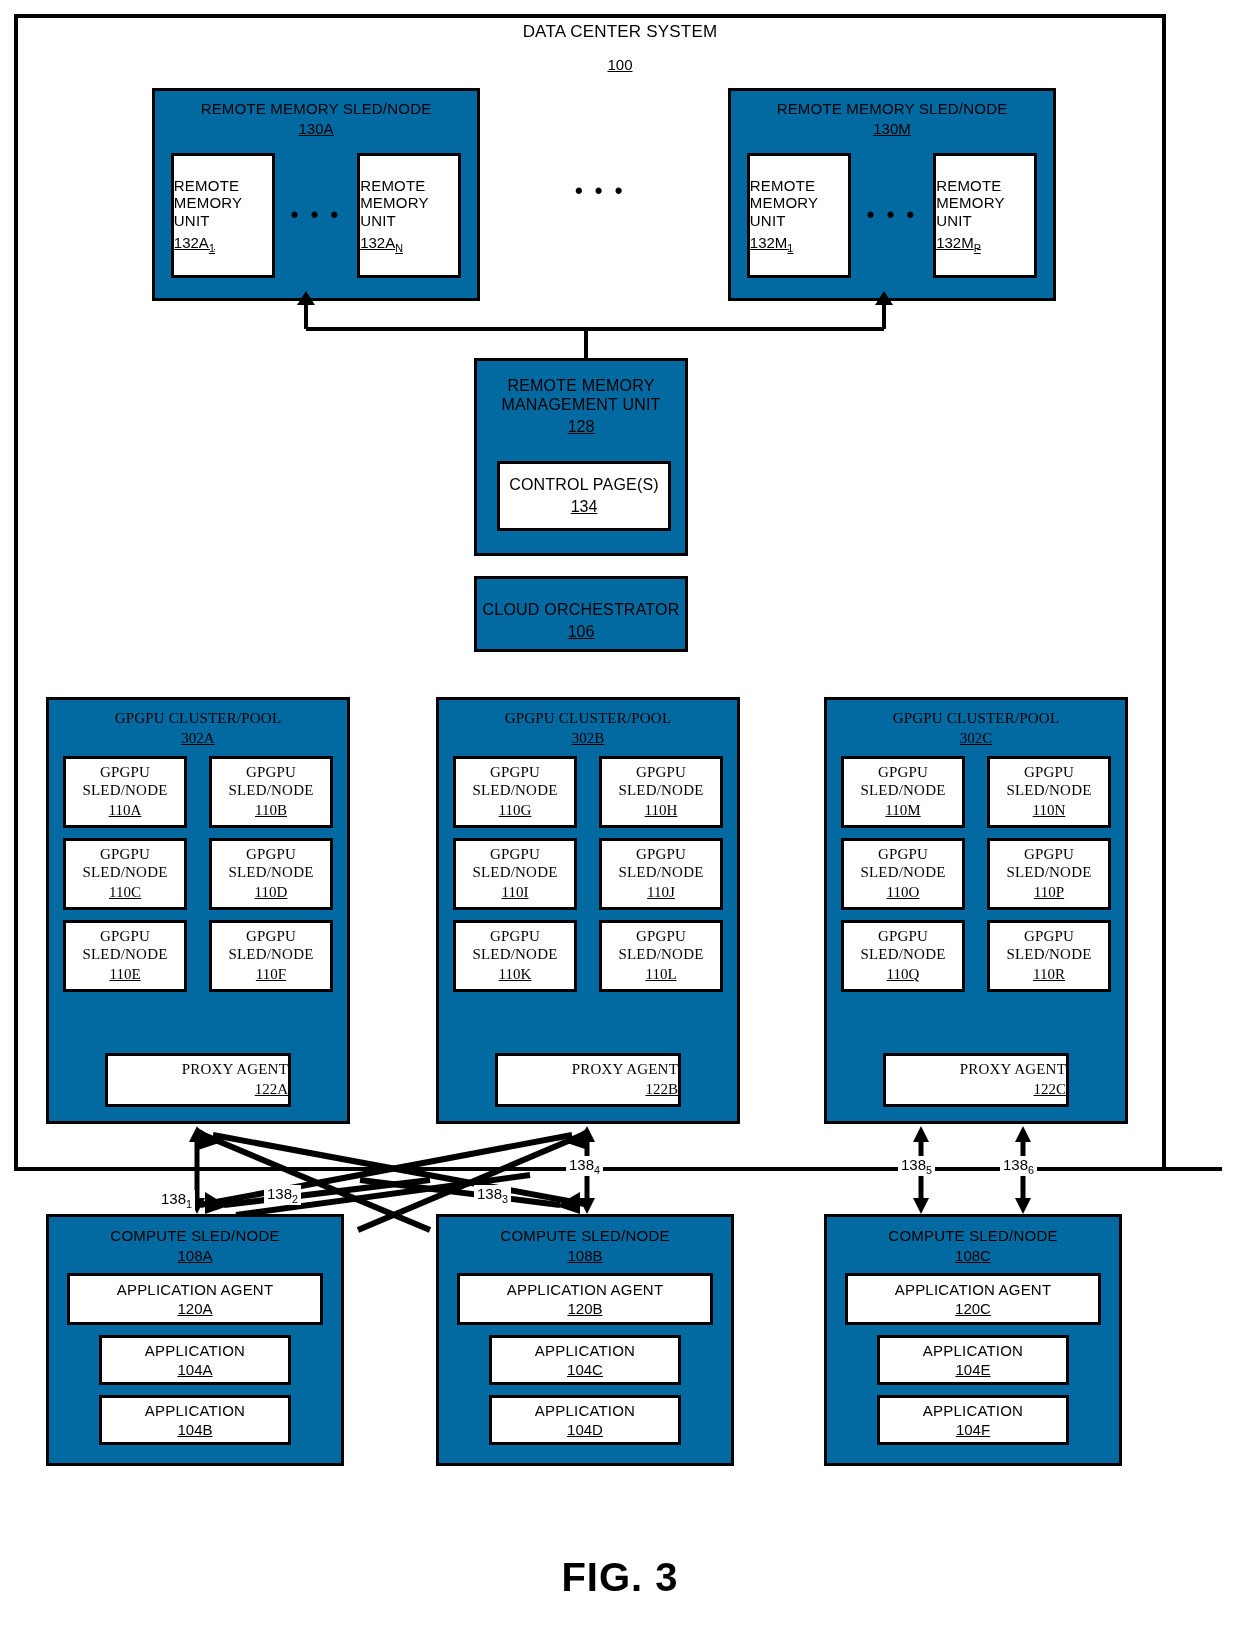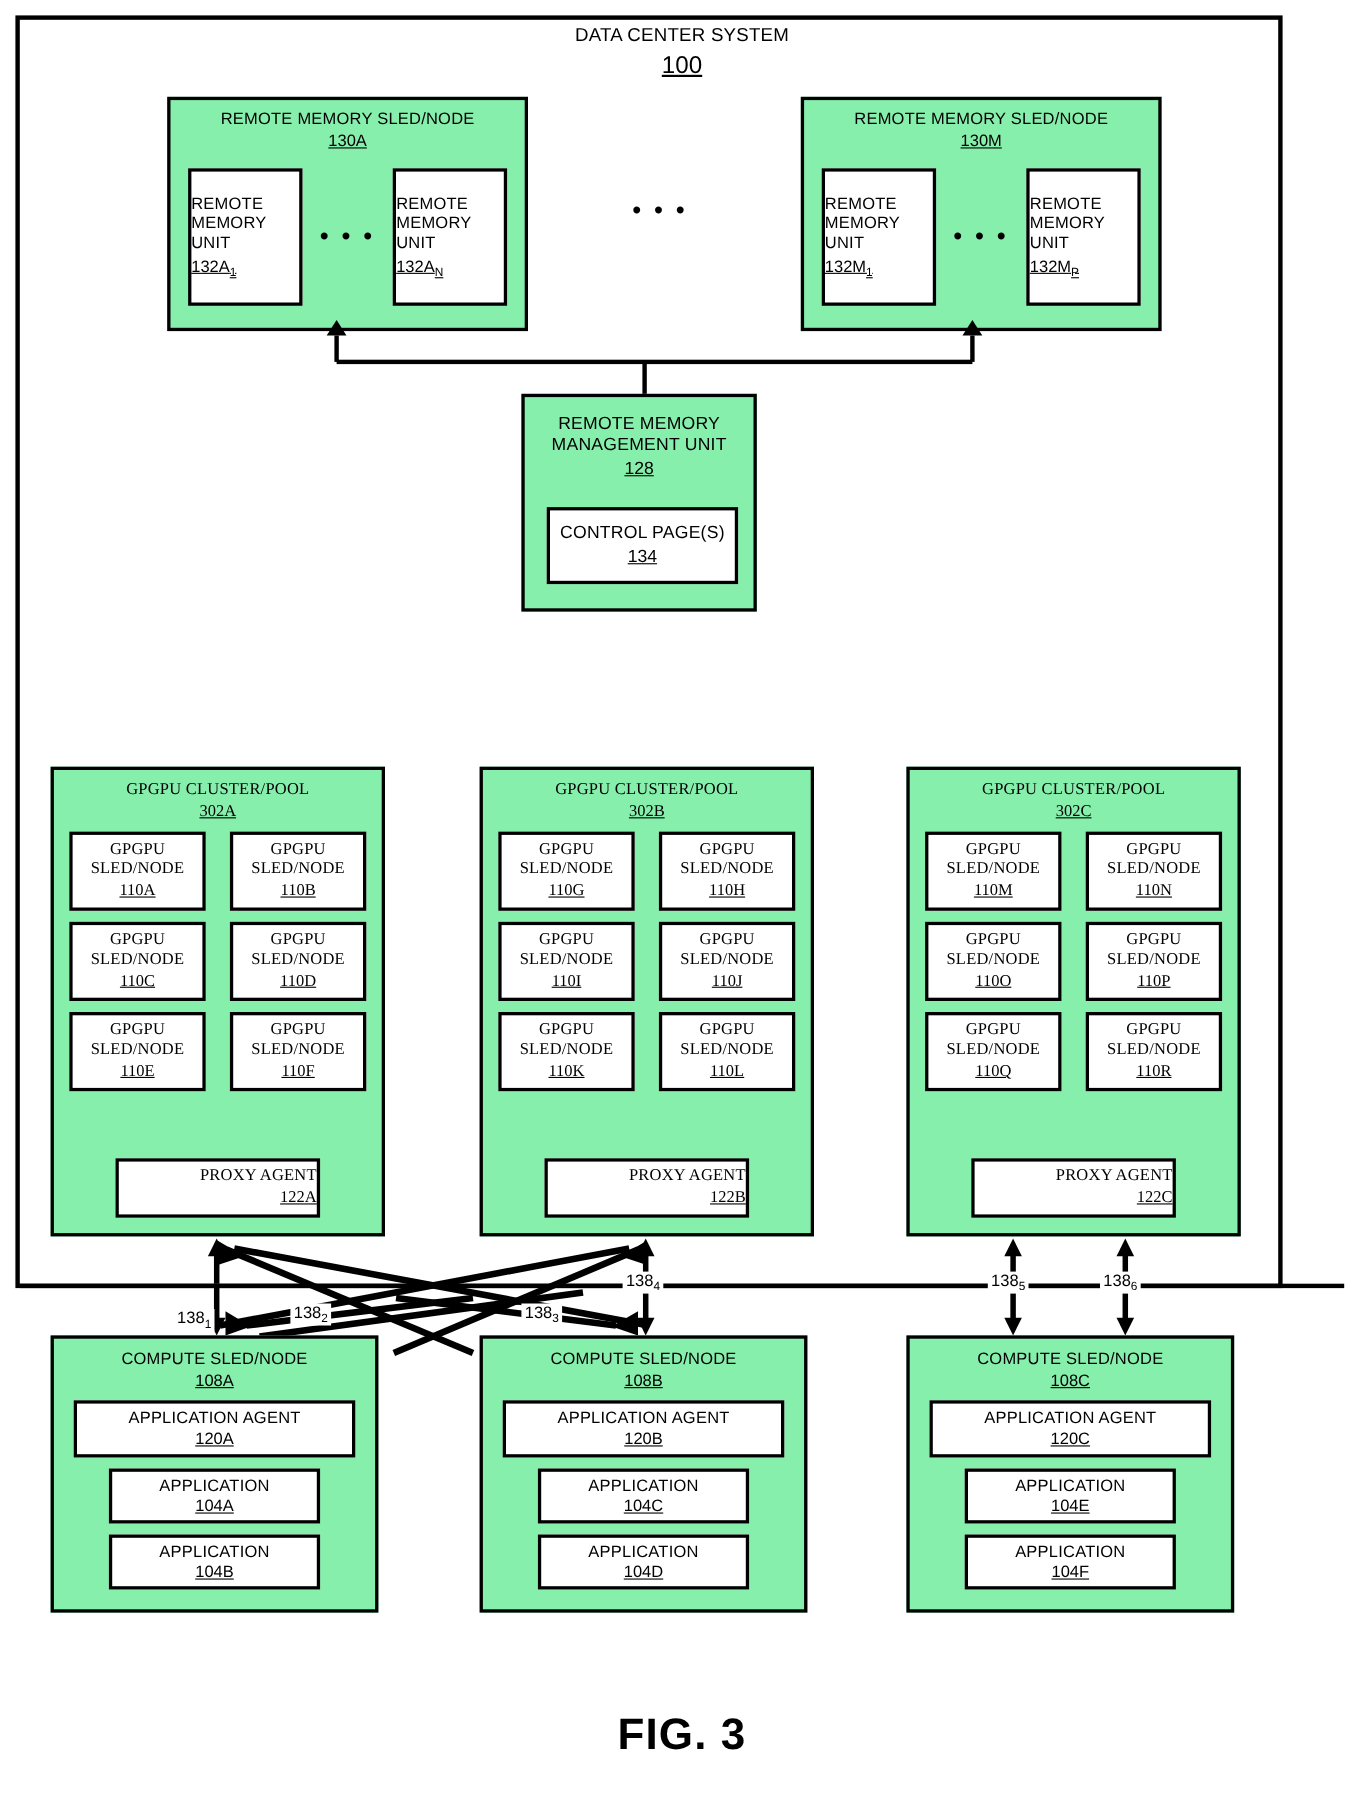--- a/index.html
+++ b/index.html
@@ -17,21 +17,21 @@
     width: 1240px;
     height: 1652px;
     overflow: hidden;
     background: #ffffff;
   }
 
   
   .box {
     position: absolute;
     box-sizing: border-box;
-    background: #86efac;
+    background: #0369a1;
     border: 3px solid #000;
     display: flex;
     flex-direction: column;
     align-items: center;
   }
 
   .lbl {
     text-align: center;
     line-height: 1.18;
     letter-spacing: 0.2px;
@@ -48,21 +48,21 @@
   }
 
   
   #title-block {
     position: absolute;
     left: 0; top: 22px;
     width: 1240px;
     text-align: center;
     font-size: 17px;
   }
-  #title-block .num { display:inline-block; margin-top: 4px; font-size: 22px;}
+  #title-block .num { display:inline-block; margin-top: 14px; font-size: 15px;}
 
   
   #system-frame {
     position: absolute;
     left: 14px; top: 14px;
     width: 1152px;
     height: 1157px;
     border: 4px solid #000;
     box-sizing: border-box;
     background: transparent;
@@ -319,20 +319,26 @@
       <div class="lbl">REMOTE MEMORY</div>
       <div class="lbl">MANAGEMENT UNIT</div>
       <div class="num">128</div>
     </div>
     <div id="ctrl-pages">
       <div class="lbl">CONTROL PAGE(S)</div>
       <div class="num">134</div>
     </div>
   </div>
 
+  <div class="box" id="cloud-orch" style="left:474px; top:576px; width:214px; height:76px;">
+    <div class="hdr">
+      <div class="lbl">CLOUD ORCHESTRATOR</div>
+      <div class="num">106</div>
+    </div>
+  </div>
 
   <div class="box cluster" id="cluster-a" style="left:46px; top:697px; width:304px; height:427px;">
     <div class="hdr">
       <div class="lbl">GPGPU CLUSTER/POOL</div>
       <div class="num">302A</div>
     </div>
     <div class="gp-grid">
       <div class="gp-node">
         <div class="lbl">GPGPU</div>
         <div class="lbl">SLED/NODE</div>

